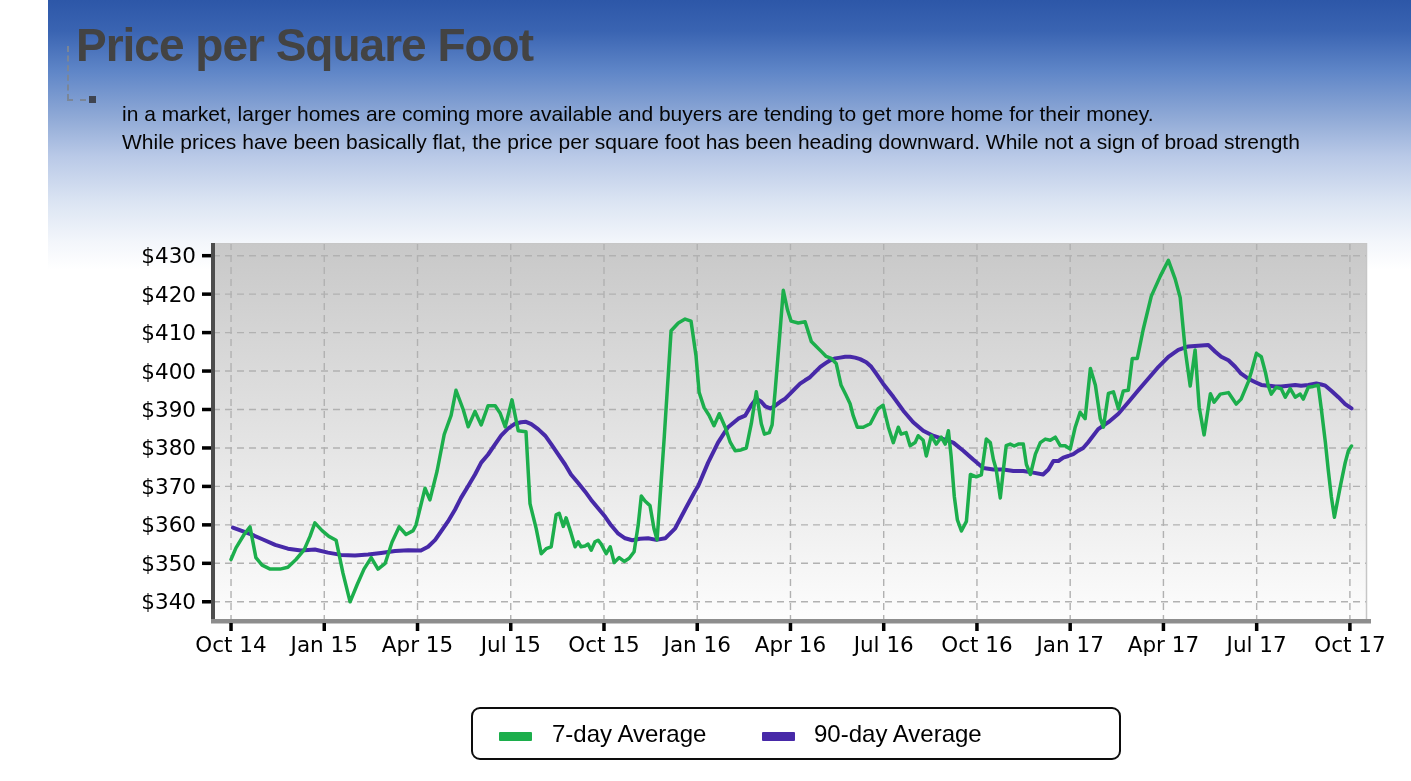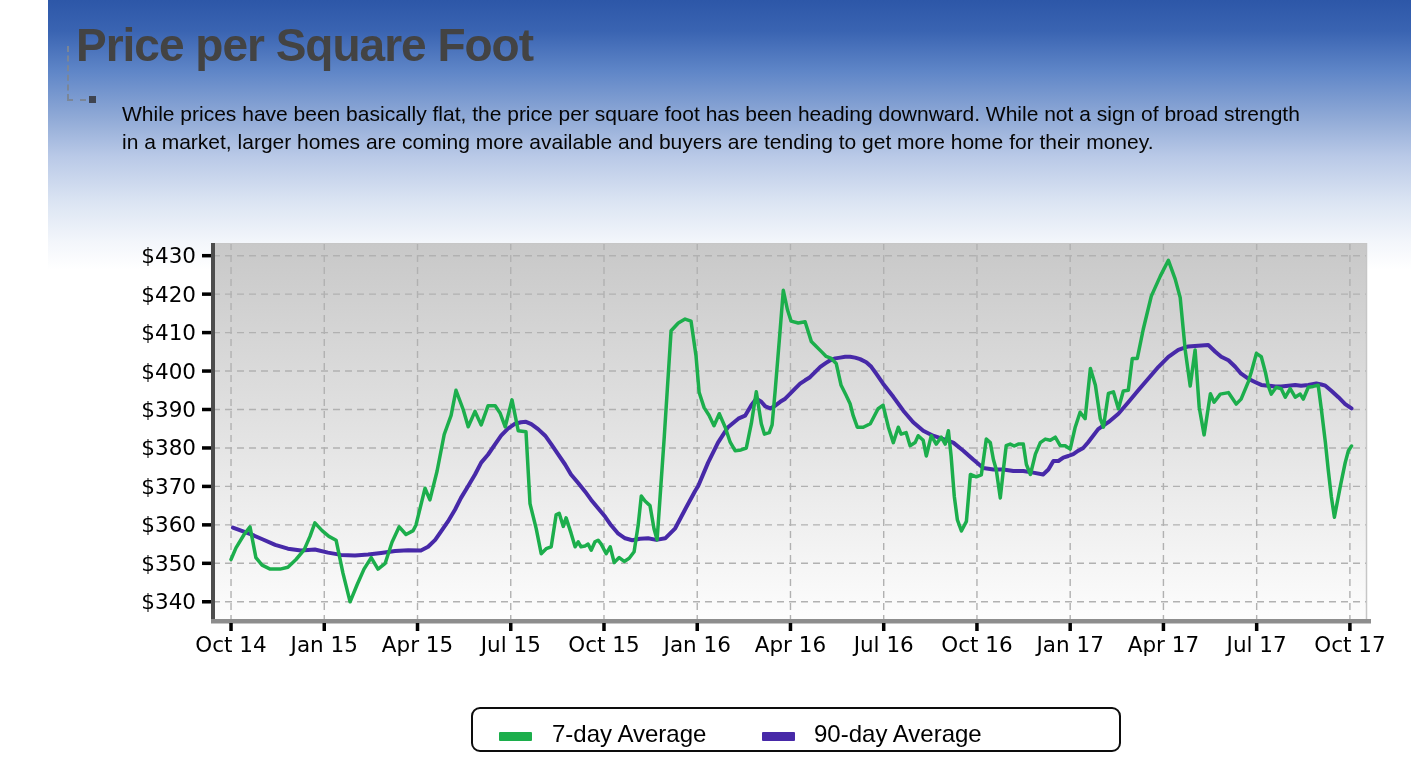--- a/index.html
+++ b/index.html
@@ -22,21 +22,21 @@
   .corner-icon .vline{position:absolute;left:2px;top:0;height:54px;width:0;border-left:2px dashed #7a8698;}
   .corner-icon .hline{position:absolute;left:2px;top:53px;width:19px;height:0;border-top:2px dashed #7a8698;}
   .corner-icon .dot{position:absolute;left:24px;top:50px;width:7px;height:7px;background:#3f4450;}
   .subtitle{
     position:absolute;left:74px;top:100px;
     font-size:21px;line-height:27.5px;color:#050505;
     white-space:nowrap;
   }
   .chart-svg{position:absolute;left:0;top:0;}
   .legend{
-    position:absolute;left:423px;top:707px;width:650px;height:45px;
+    position:absolute;left:423px;top:707px;width:650px;height:53px;
     background:#ffffff;border:2.5px solid #0d0d0d;border-radius:9px;
     box-sizing:border-box;
     padding-left:33px;
   }
   .legend-swatch{position:absolute;top:23px;width:33px;height:9px;border-radius:1px;}
   .legend-label{position:absolute;top:11px;font-size:24px;color:#000;white-space:nowrap;}
   .sw1{left:26px;} .lb1{left:79px;}
   .sw2{left:289px;} .lb2{left:341px;text-align:center;}
 </style>
 </head>
@@ -46,22 +46,22 @@
 
   <div class="corner-icon">
     <div class="vline"></div>
     <div class="hline"></div>
     <div class="dot"></div>
   </div>
 
   <div class="page-title">Price per Square Foot</div>
 
   <div class="subtitle">
+    <div>in a market, larger homes are coming more available and buyers are tending to get more home for their money.</div>
     <div>While prices have been basically flat, the price per square foot has been heading downward. While not a sign of broad strength</div>
-    <div>in a market, larger homes are coming more available and buyers are tending to get more home for their money.</div>
   </div>
 
   <svg id="chart-svg" class="chart-svg" width="1411" height="781" viewBox="0 0 1411 781">
       <defs>
         <linearGradient id="pbg" x1="0" y1="0" x2="0" y2="1">
           <stop offset="0" stop-color="#c8c8c8"></stop>
           <stop offset="1" stop-color="#fdfdfd"></stop>
         </linearGradient>
       </defs>
       <rect x="165" y="243" width="1154" height="378" fill="url(#pbg)"></rect>

